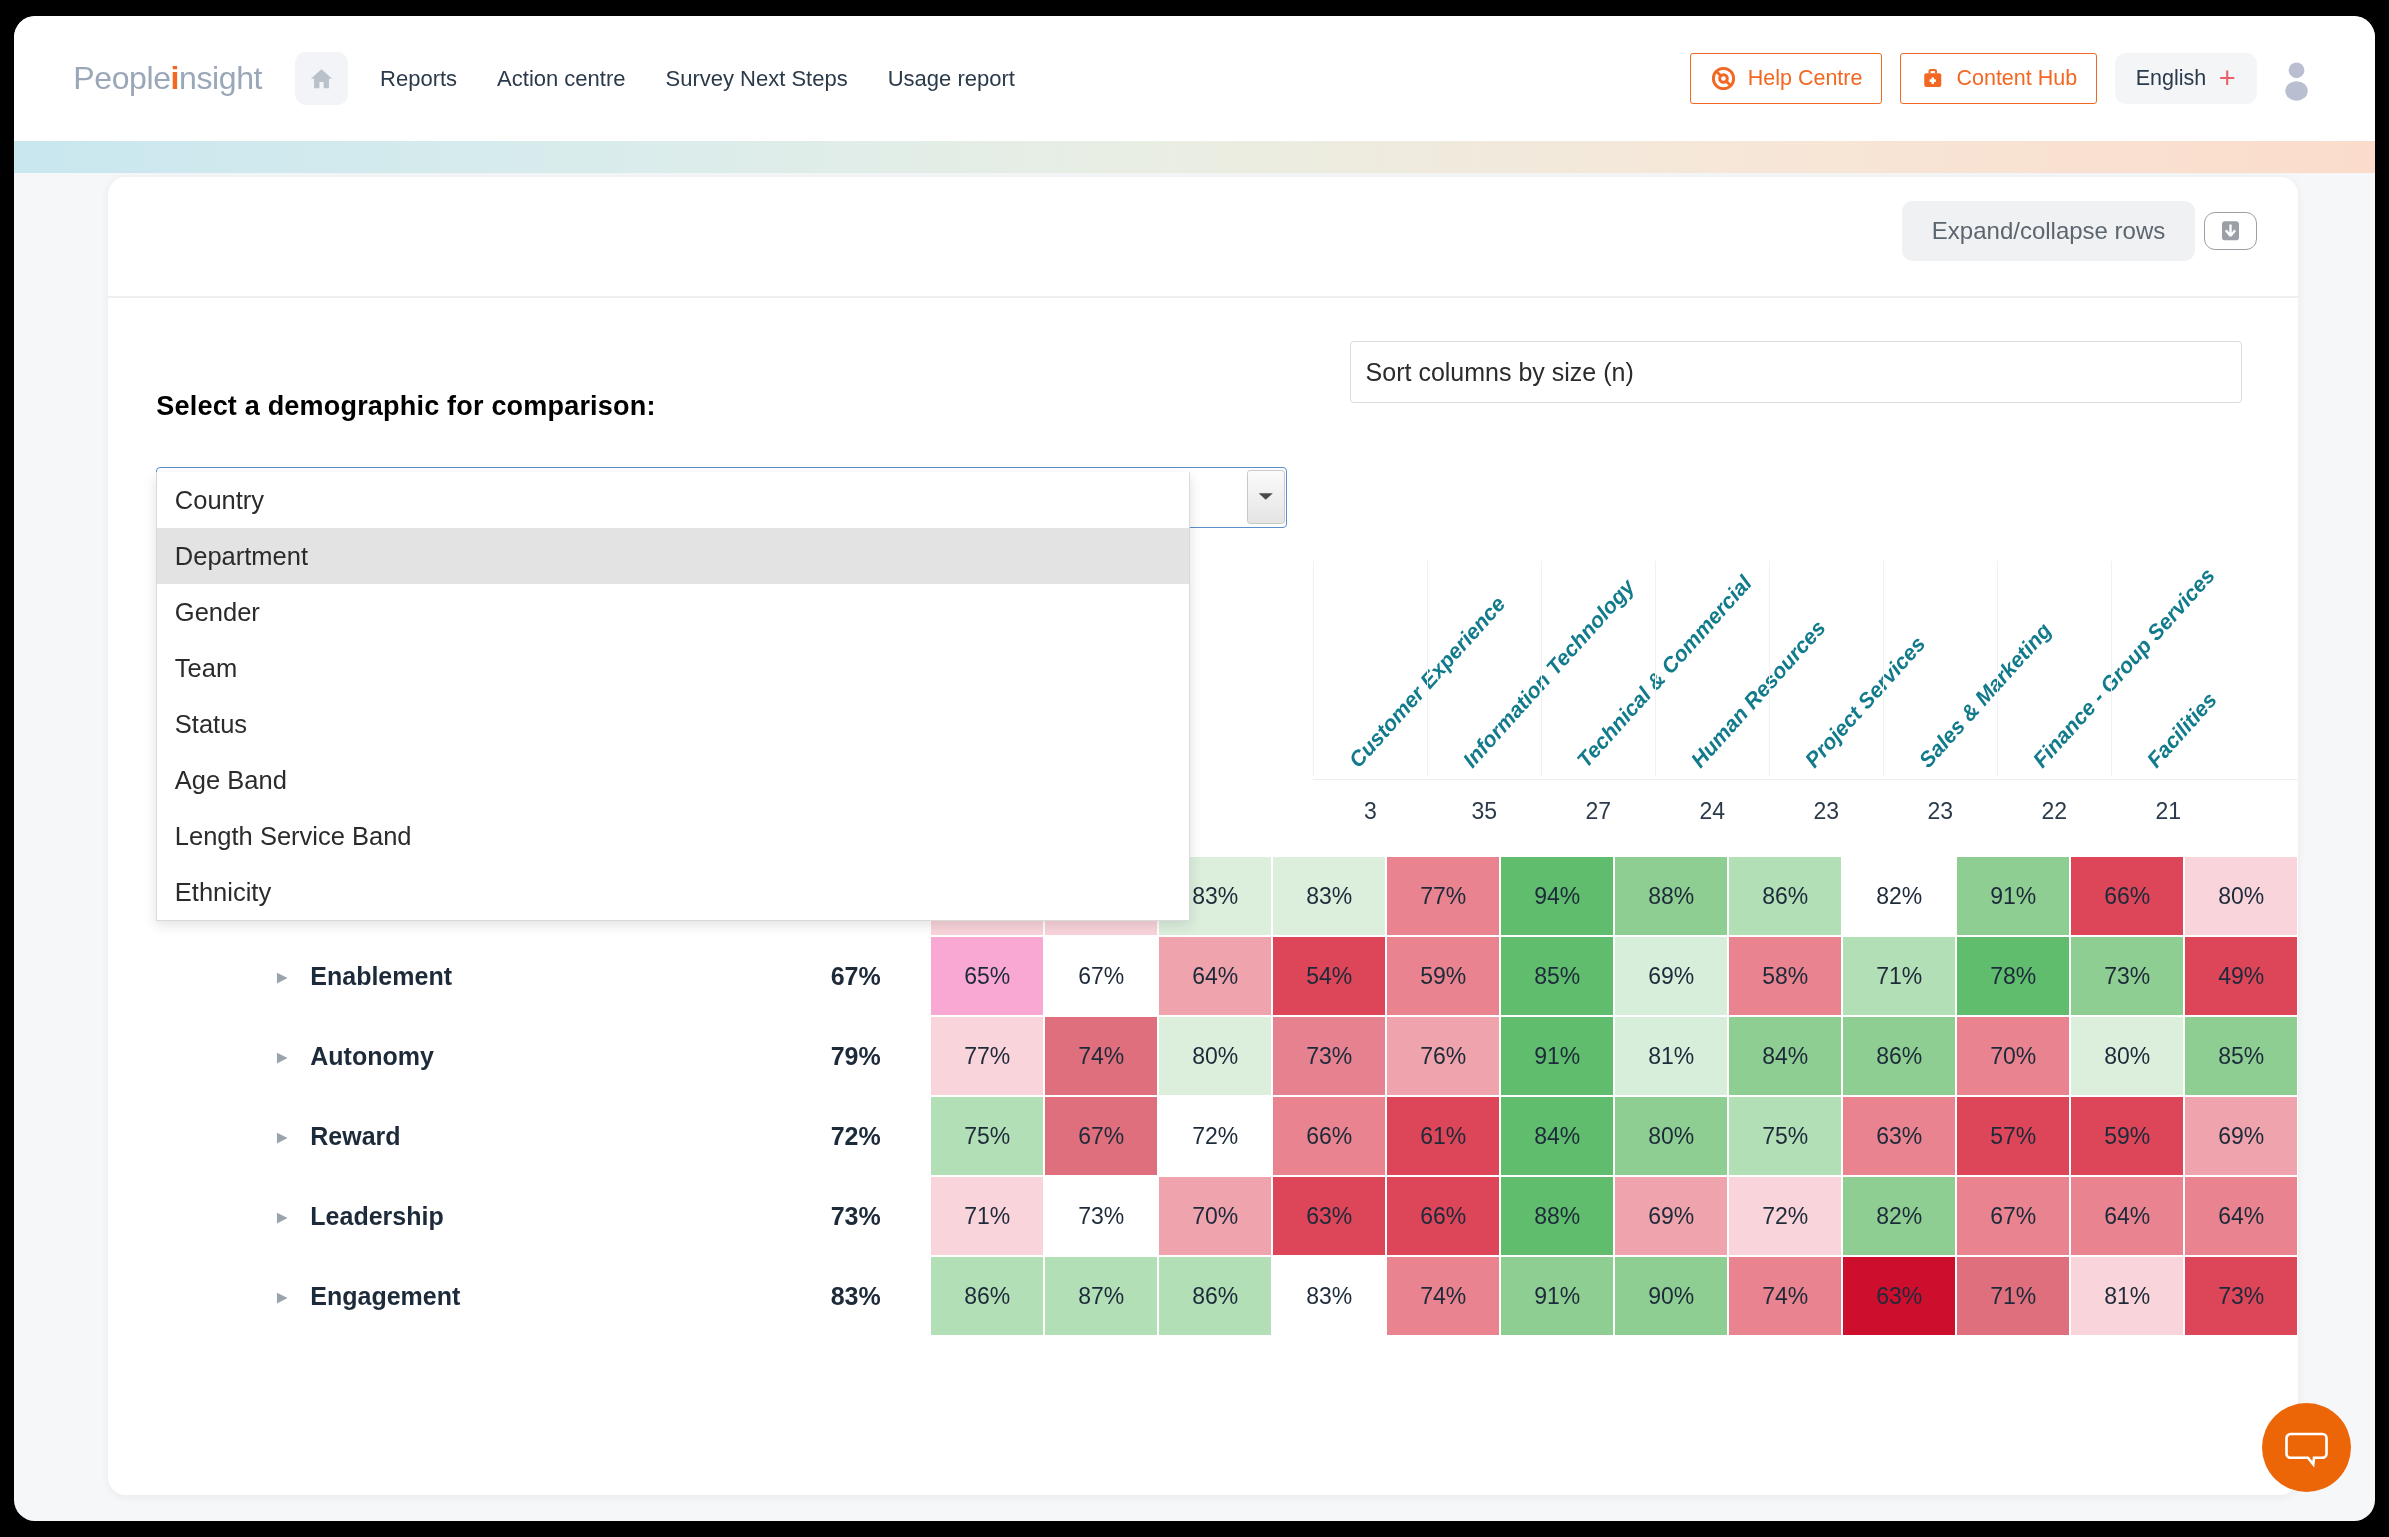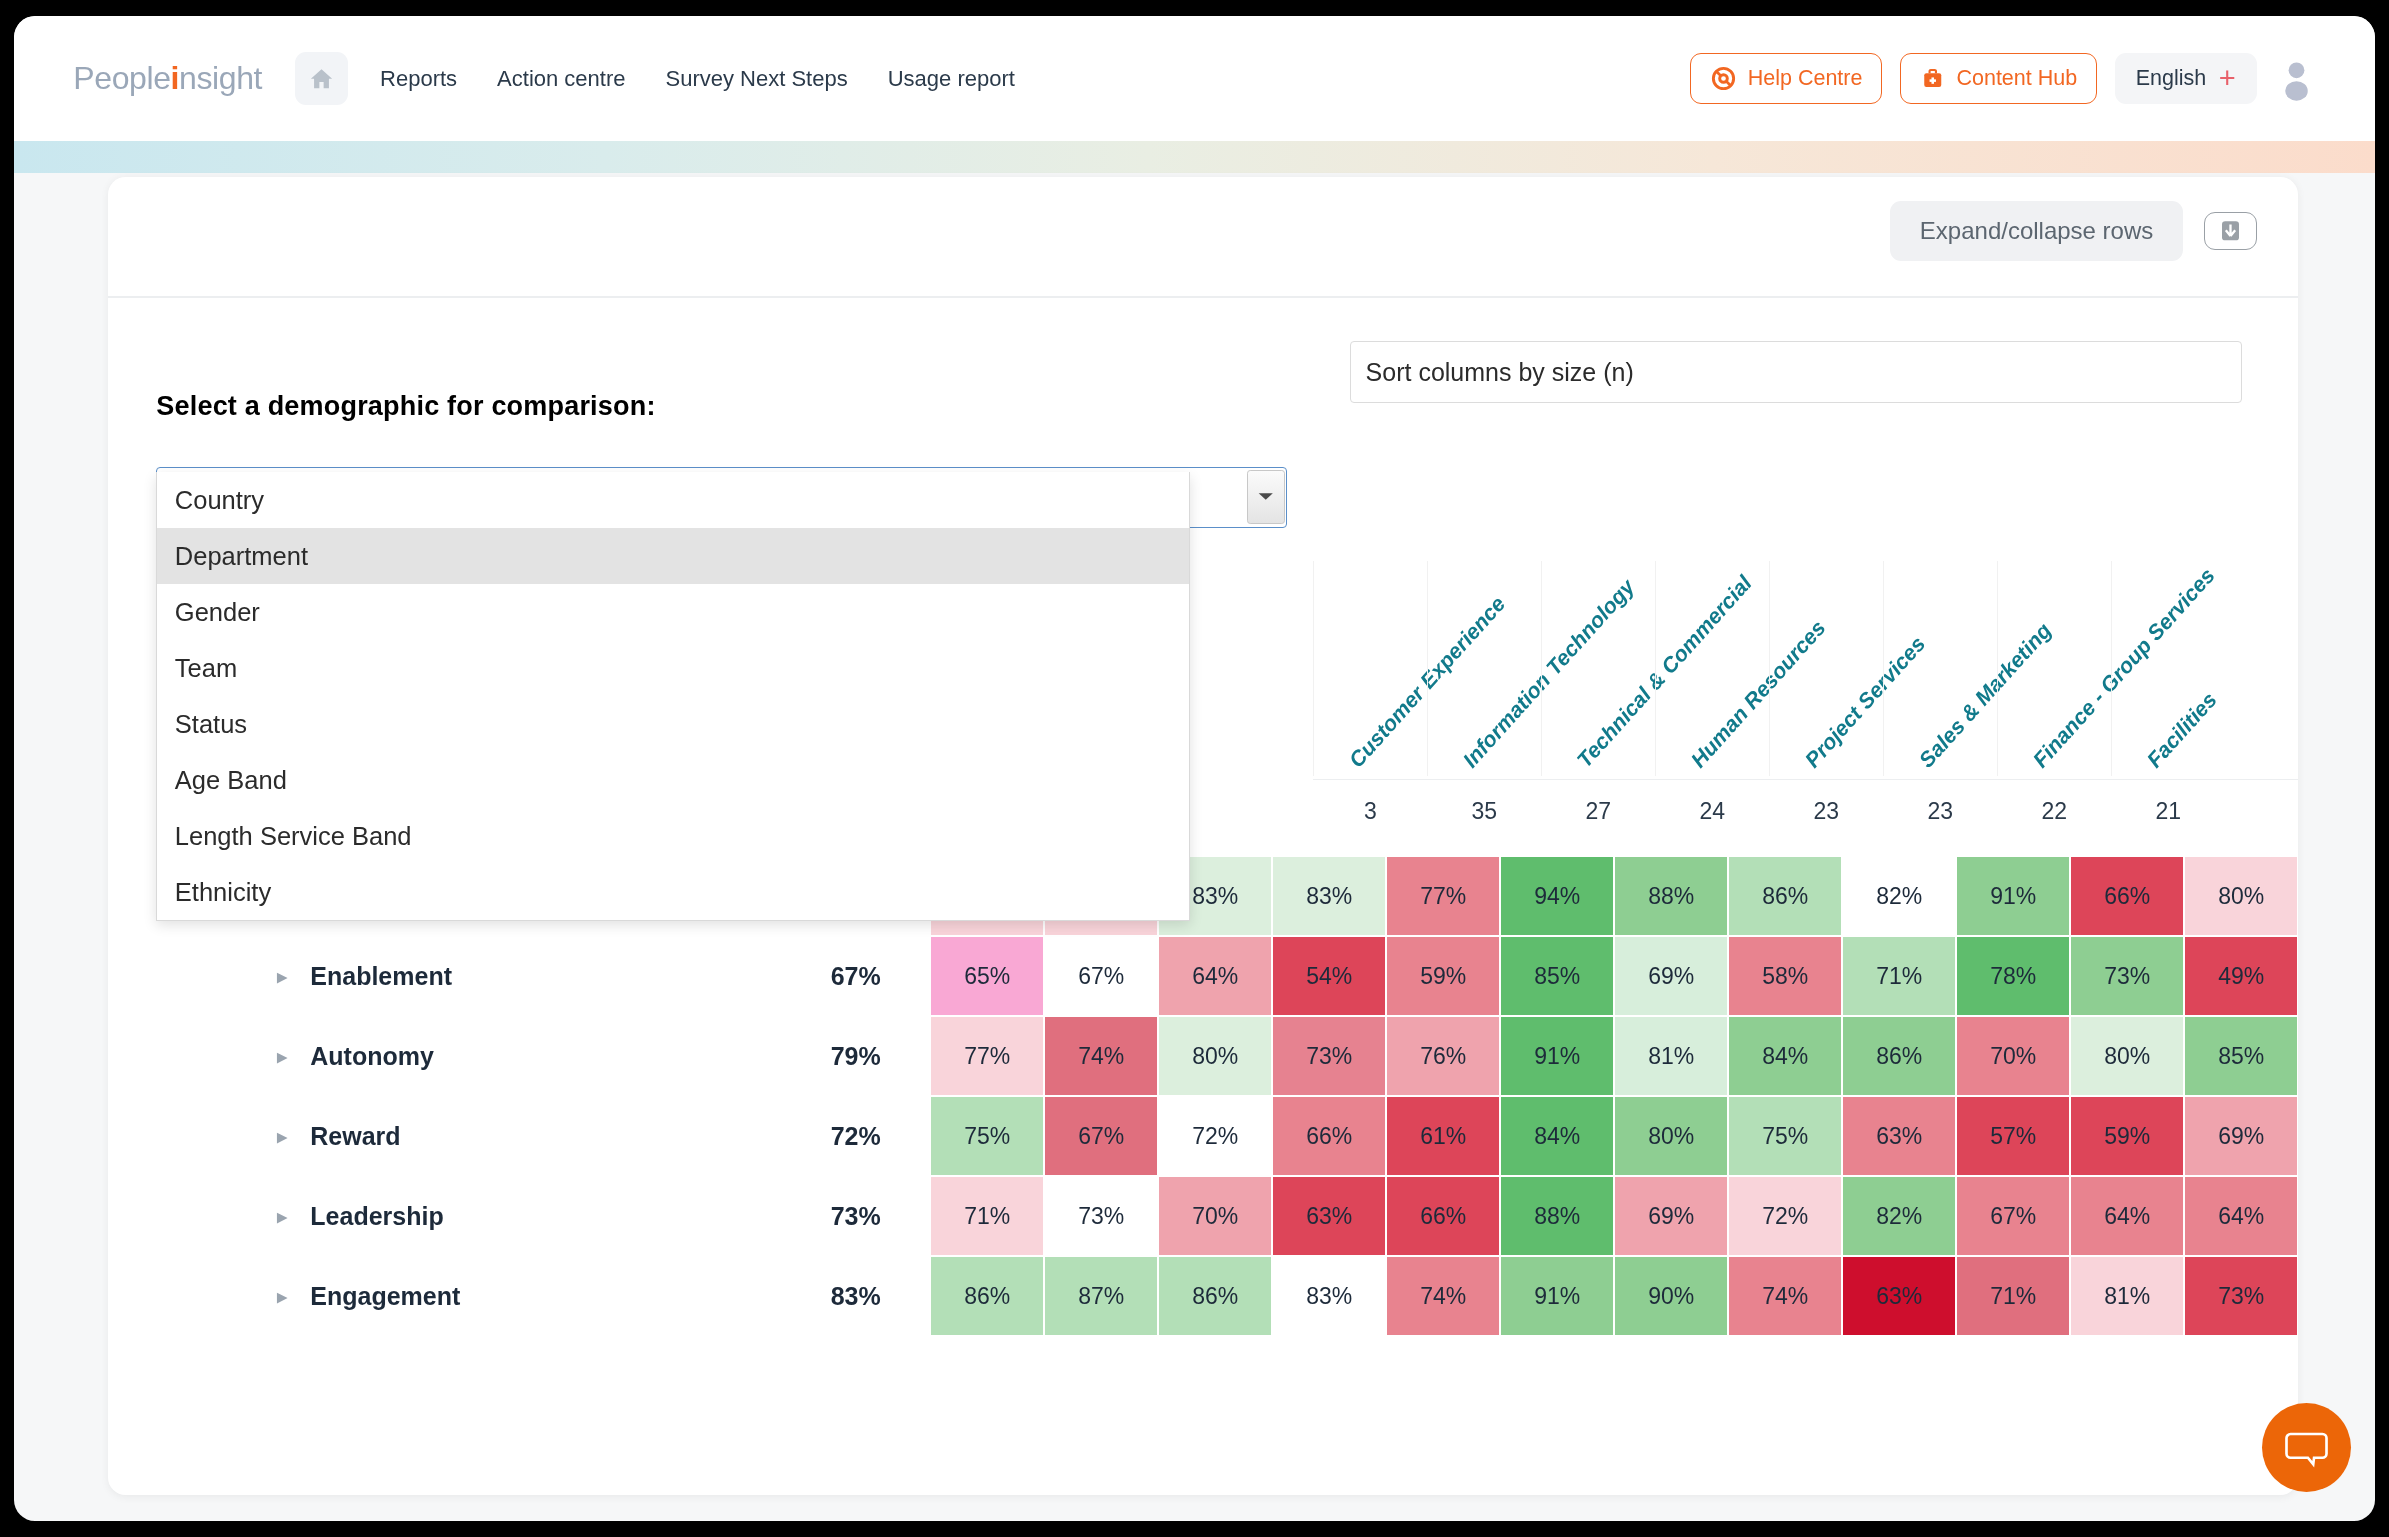--- a/index.html
+++ b/index.html
@@ -50,21 +50,21 @@
     font-size: 22px; color: #2b3a4a; text-decoration: none;
     white-space: nowrap; cursor: pointer;
   }
 
   .header-right {
     margin-left: auto; margin-right: 56px;
     display: flex; align-items: center; gap: 17.5px;
   }
   .pill {
     display: flex; align-items: center; gap: 11px;
-    border: 1.6px solid #f26722; border-radius: 11px;
+    border: 1.6px solid #f26722; border-radius: 3px;
     color: #f26722; font-size: 21.5px;
     padding: 11px 19px; cursor: pointer; background: #fff;
     white-space: nowrap;
   }
   .lang {
     display: flex; align-items: center; gap: 12.7px;
     background: #f4f5f7; border-radius: 11px;
     padding: 12.7px 21px; font-size: 21.5px; color: #2b3a4a;
     cursor: pointer; white-space: nowrap;
   }
@@ -83,21 +83,21 @@
     position: absolute;
     left: 94px; top: 161px;
     width: 2190px; height: 1318px;
     background: #ffffff;
     border-radius: 17.5px;
     box-shadow: 0 1.6px 8px rgba(0,0,0,.06);
     overflow: hidden;
   }
   .card-toolbar {
     position: absolute; right: 41px; top: 24px;
-    display: flex; align-items: center; gap: 21px;
+    display: flex; align-items: center; gap: 9px;
   }
   .expand-btn {
     background: #f0f1f3; border-radius: 11px;
     padding: 16px 30px; font-size: 24px; color: #5c6670;
     cursor: pointer; white-space: nowrap;
   }
   .dl-btn {
     width: 53px; height: 38px; border-radius: 11px;
     border: 1.6px solid #9aa0a6; background: #fff;
     display: flex; align-items: center; justify-content: center;

